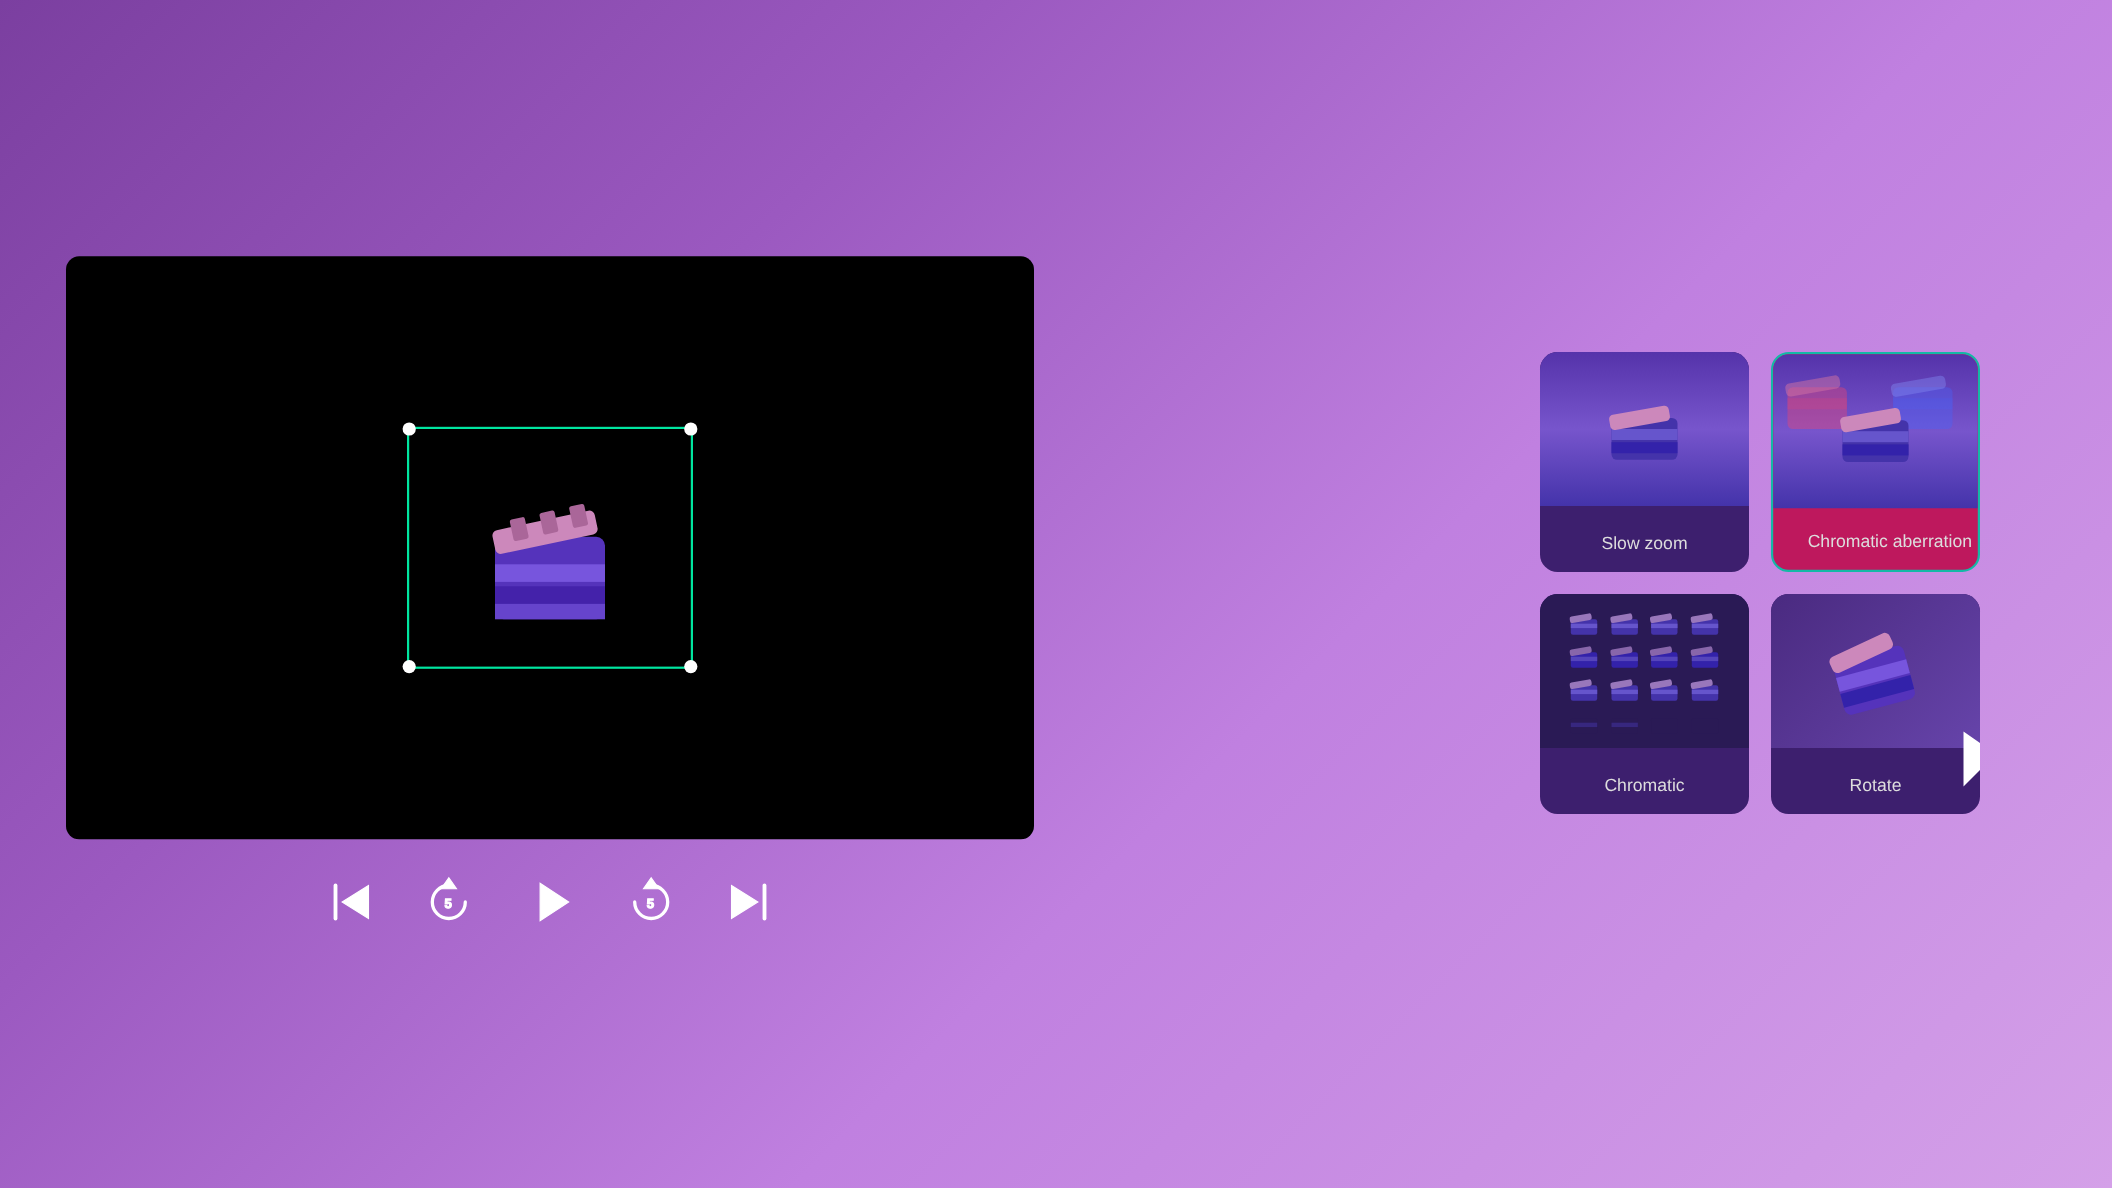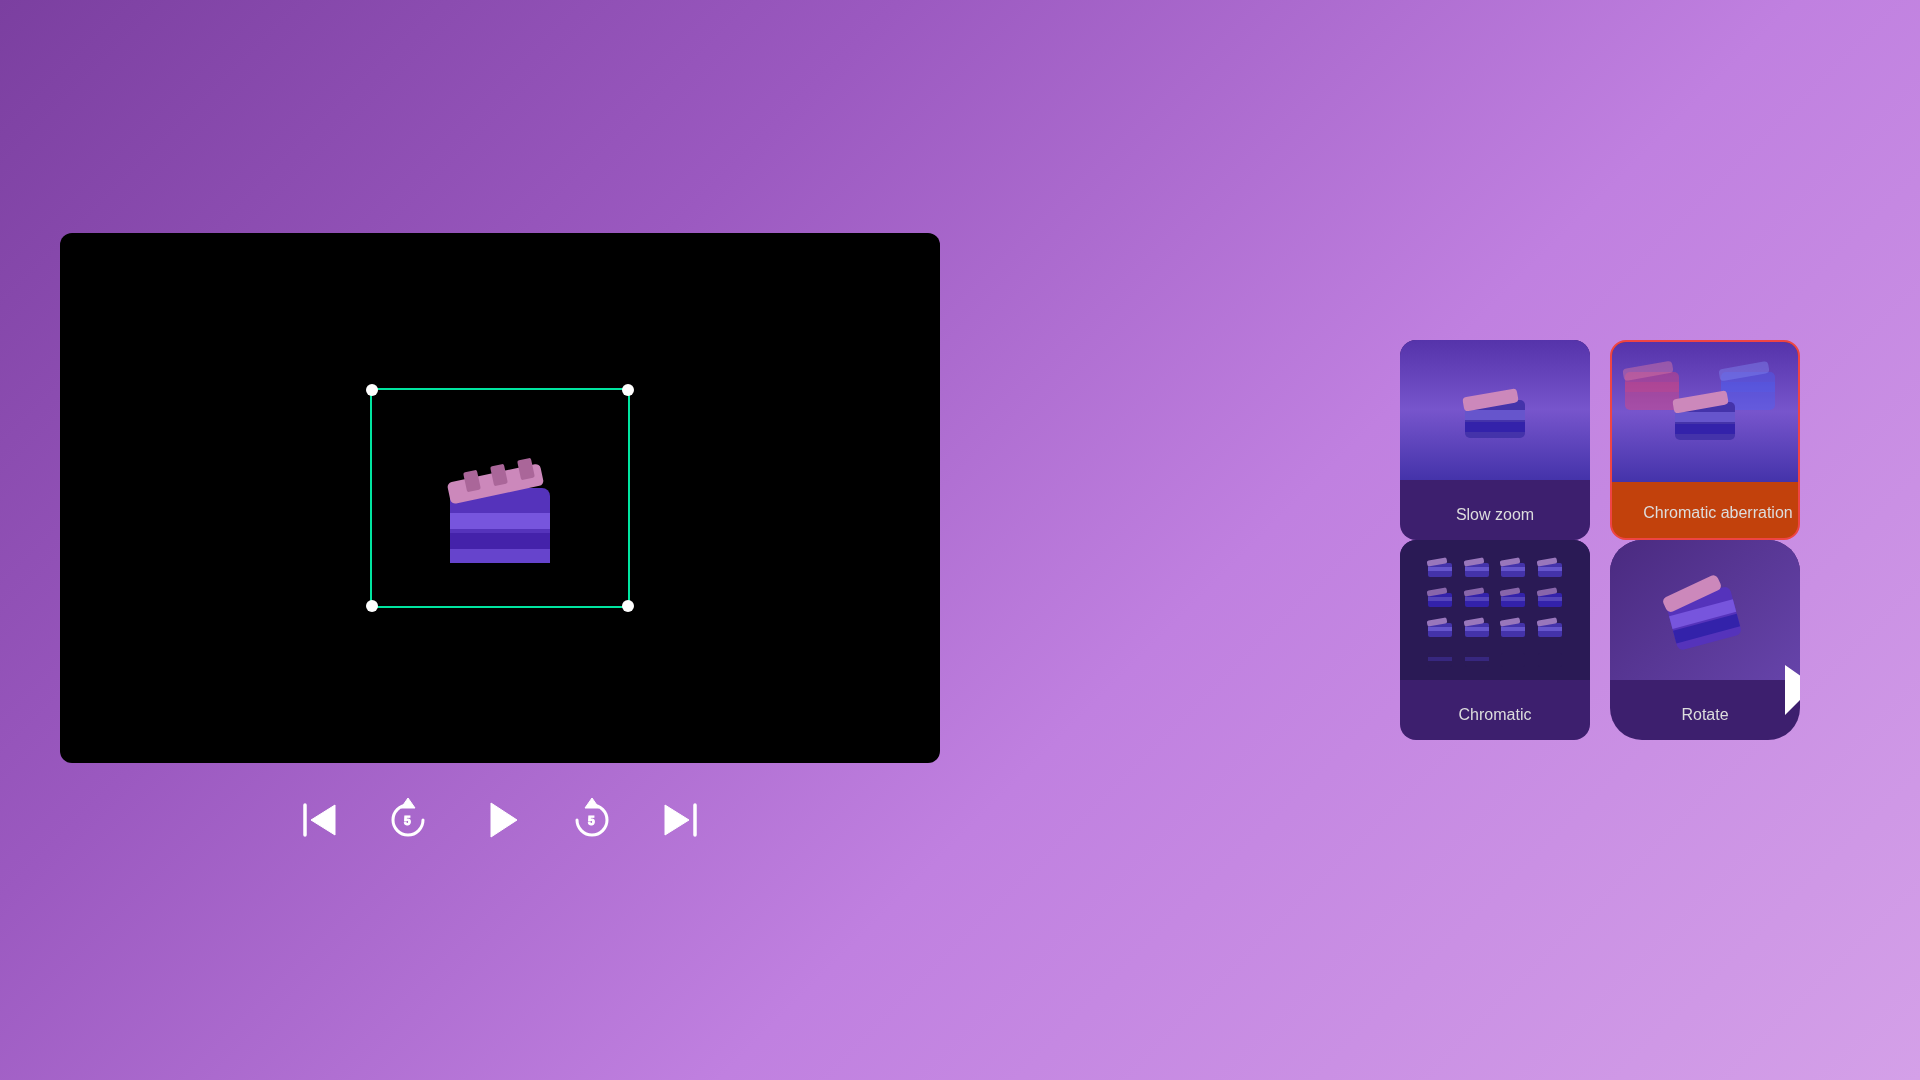--- a/index.html
+++ b/index.html
@@ -91,20 +91,21 @@
 
     .ctrl-btn svg {
       fill: white;
       stroke: white;
     }
 
     
     .effects-panel {
       display: flex;
       flex-direction: column;
+      gap: 20px;
       margin-left: auto;
       margin-right: 60px;
     }
 
     .effects-row {
       display: flex;
       gap: 20px;
     }
 
     .effect-card {
@@ -117,22 +118,22 @@
       align-items: center;
       justify-content: flex-end;
       padding-bottom: 16px;
       cursor: pointer;
       transition: all 0.2s;
       overflow: hidden;
       position: relative;
     }
 
     .effect-card.selected {
-      border: 2px solid #ef4444;
-      background: #c2410c;
+      border: 2px solid #14b8a6;
+      background: #be185d;
       padding-left: 26px;
     }
 
     .effect-thumbnail {
       position: absolute;
       top: 0;
       left: 0;
       width: 100%;
       height: 140px;
       border-radius: 14px 14px 0 0;
@@ -423,21 +424,21 @@
             <div class="vertical-grid-item">
               <svg width="28" height="24" viewBox="0 0 28 24" fill="none">
                 <rect x="2" y="8" width="24" height="14" rx="2" fill="#2a1a55" opacity="0.8"></rect>
               </svg>
             </div>
           </div>
         </div>
         <span class="effect-label">Chromatic</span>
       </div>
 
-      <div class="effect-card" style="position:relative;border-radius:32px;">
+      <div class="effect-card" style="position:relative;">
         <div class="effect-thumbnail thumb-rotate">
           <svg width="90" height="100" viewBox="0 0 90 100" fill="none" style="transform:rotate(-15deg);margin-top:10px">
             <rect x="10" y="28" width="66" height="50" rx="6" fill="#5533bb"></rect>
             <rect x="10" y="42" width="66" height="13" fill="#7755dd"></rect>
             <rect x="10" y="57" width="66" height="13" fill="#3322aa"></rect>
             <rect x="8" y="18" width="60" height="16" rx="5" fill="#cc88bb" transform="rotate(-10 38 26)"></rect>
           </svg>
         </div>
         <span class="effect-label">Rotate</span>
 

